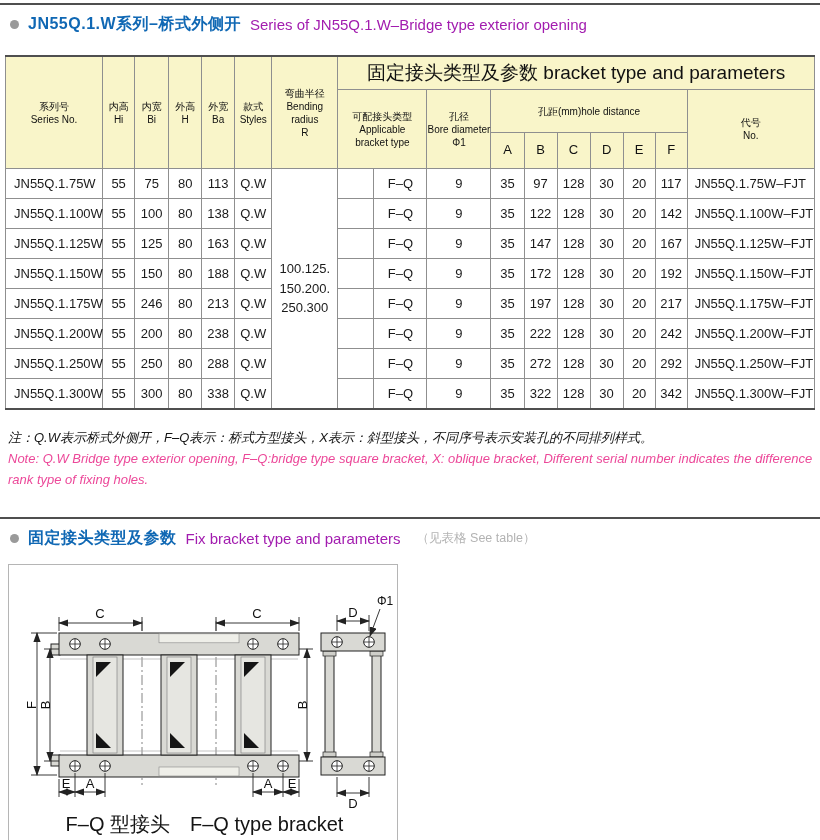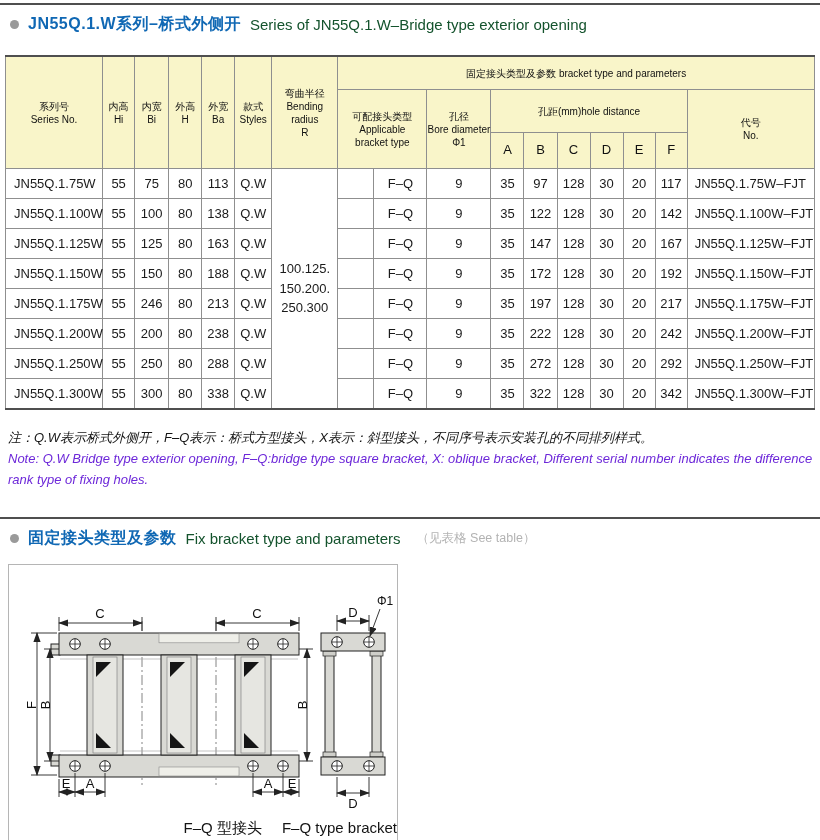--- a/index.html
+++ b/index.html
@@ -3,45 +3,45 @@
 <meta charset="utf-8">
 <style>
   html,body{margin:0;padding:0;background:#ffffff;}
   body{width:820px;height:840px;overflow:hidden;font-family:"Liberation Sans",sans-serif;color:#1a1a1a;}
   .rule{border-top:2px solid #4f4f4f;width:820px;}
   .rule1{margin-top:3px;}
   .rule2{margin-top:27px;}
   .sec-head{margin:7px 0 0 10px;height:24px;display:flex;align-items:center;text-align:right;}
   .sec-head .bullet{width:9px;height:9px;border-radius:50%;background:#9a9a9a;display:inline-block;margin-right:9px;flex:0 0 auto;}
   .sec-head .zh{color:#1068b4;font-weight:bold;font-size:16px;letter-spacing:.5px;}
-  .sec-head .en{color:#14532d;font-size:15px;margin-left:9px;}
+  .sec-head .en{color:#a21caf;font-size:15px;margin-left:9px;}
   .sec-head .see{color:#b3b3b3;font-size:12.5px;margin-left:16px;}
 
   table.spec{border-collapse:collapse;table-layout:fixed;width:810px;margin:19px 0 0 5px;
              border-top:2px solid #4f4f4f;border-bottom:2px solid #4f4f4f;
              border-left:1px solid #8f8f8f;border-right:1px solid #8f8f8f;}
   table.spec th{background:#f9f5c9;border:1px solid #8f8f8f;font-weight:400;font-size:10px;
                 line-height:1.3;white-space:pre-line;text-align:center;padding:1px 0;color:#111;}
-  table.spec th.banner{font-size:10px;height:30px;}
+  table.spec th.banner{font-size:19px;height:30px;}
   table.spec tr.hd2 th{height:40px;}
   table.spec tr.hd3 th{height:33px;font-size:13px;}
   table.spec td{border:1px solid #8f8f8f;border-top:1px solid #c9c9c9;text-align:center;
                 font-size:13px;height:29px;padding:0;color:#1a1a1a;background:#fff;}
   table.spec tbody tr:first-child td{border-top:1px solid #22c55e;}
   table.spec td.series-cell{text-align:left;padding-left:8px;}
   table.spec td.code-cell{text-align:left;padding-left:7px;}
   table.spec td.radius-cell{white-space:pre-line;line-height:1.5;vertical-align:middle;}
 
   .notes{margin:17px 0 0 8px;width:806px;font-size:13px;line-height:1.62;font-style:italic;}
   .notes .zh{font-weight:500;color:#141414;}
-  .notes .en{color:#6d28d9;}
+  .notes .en{color:#ec4899;}
 
   .draw-box{margin:14px 0 0 8px;width:388px;height:281px;border:1px solid #b5b5b5;background:#fff;position:relative;}
   .draw-box svg{display:block;}
-  .caption{position:absolute;left:3px;right:0;bottom:8px;text-align:right;font-size:15px;font-weight:500;color:#141414;}
+  .caption{position:absolute;left:3px;right:0;bottom:8px;text-align:center;font-size:20px;font-weight:500;color:#141414;}
   .caption .gap{display:inline-block;width:20px;}
 </style>
 </head>
 <body>
 
 <div class="page">
 
   <div class="rule rule1"></div>
 
   <div class="sec-head">

